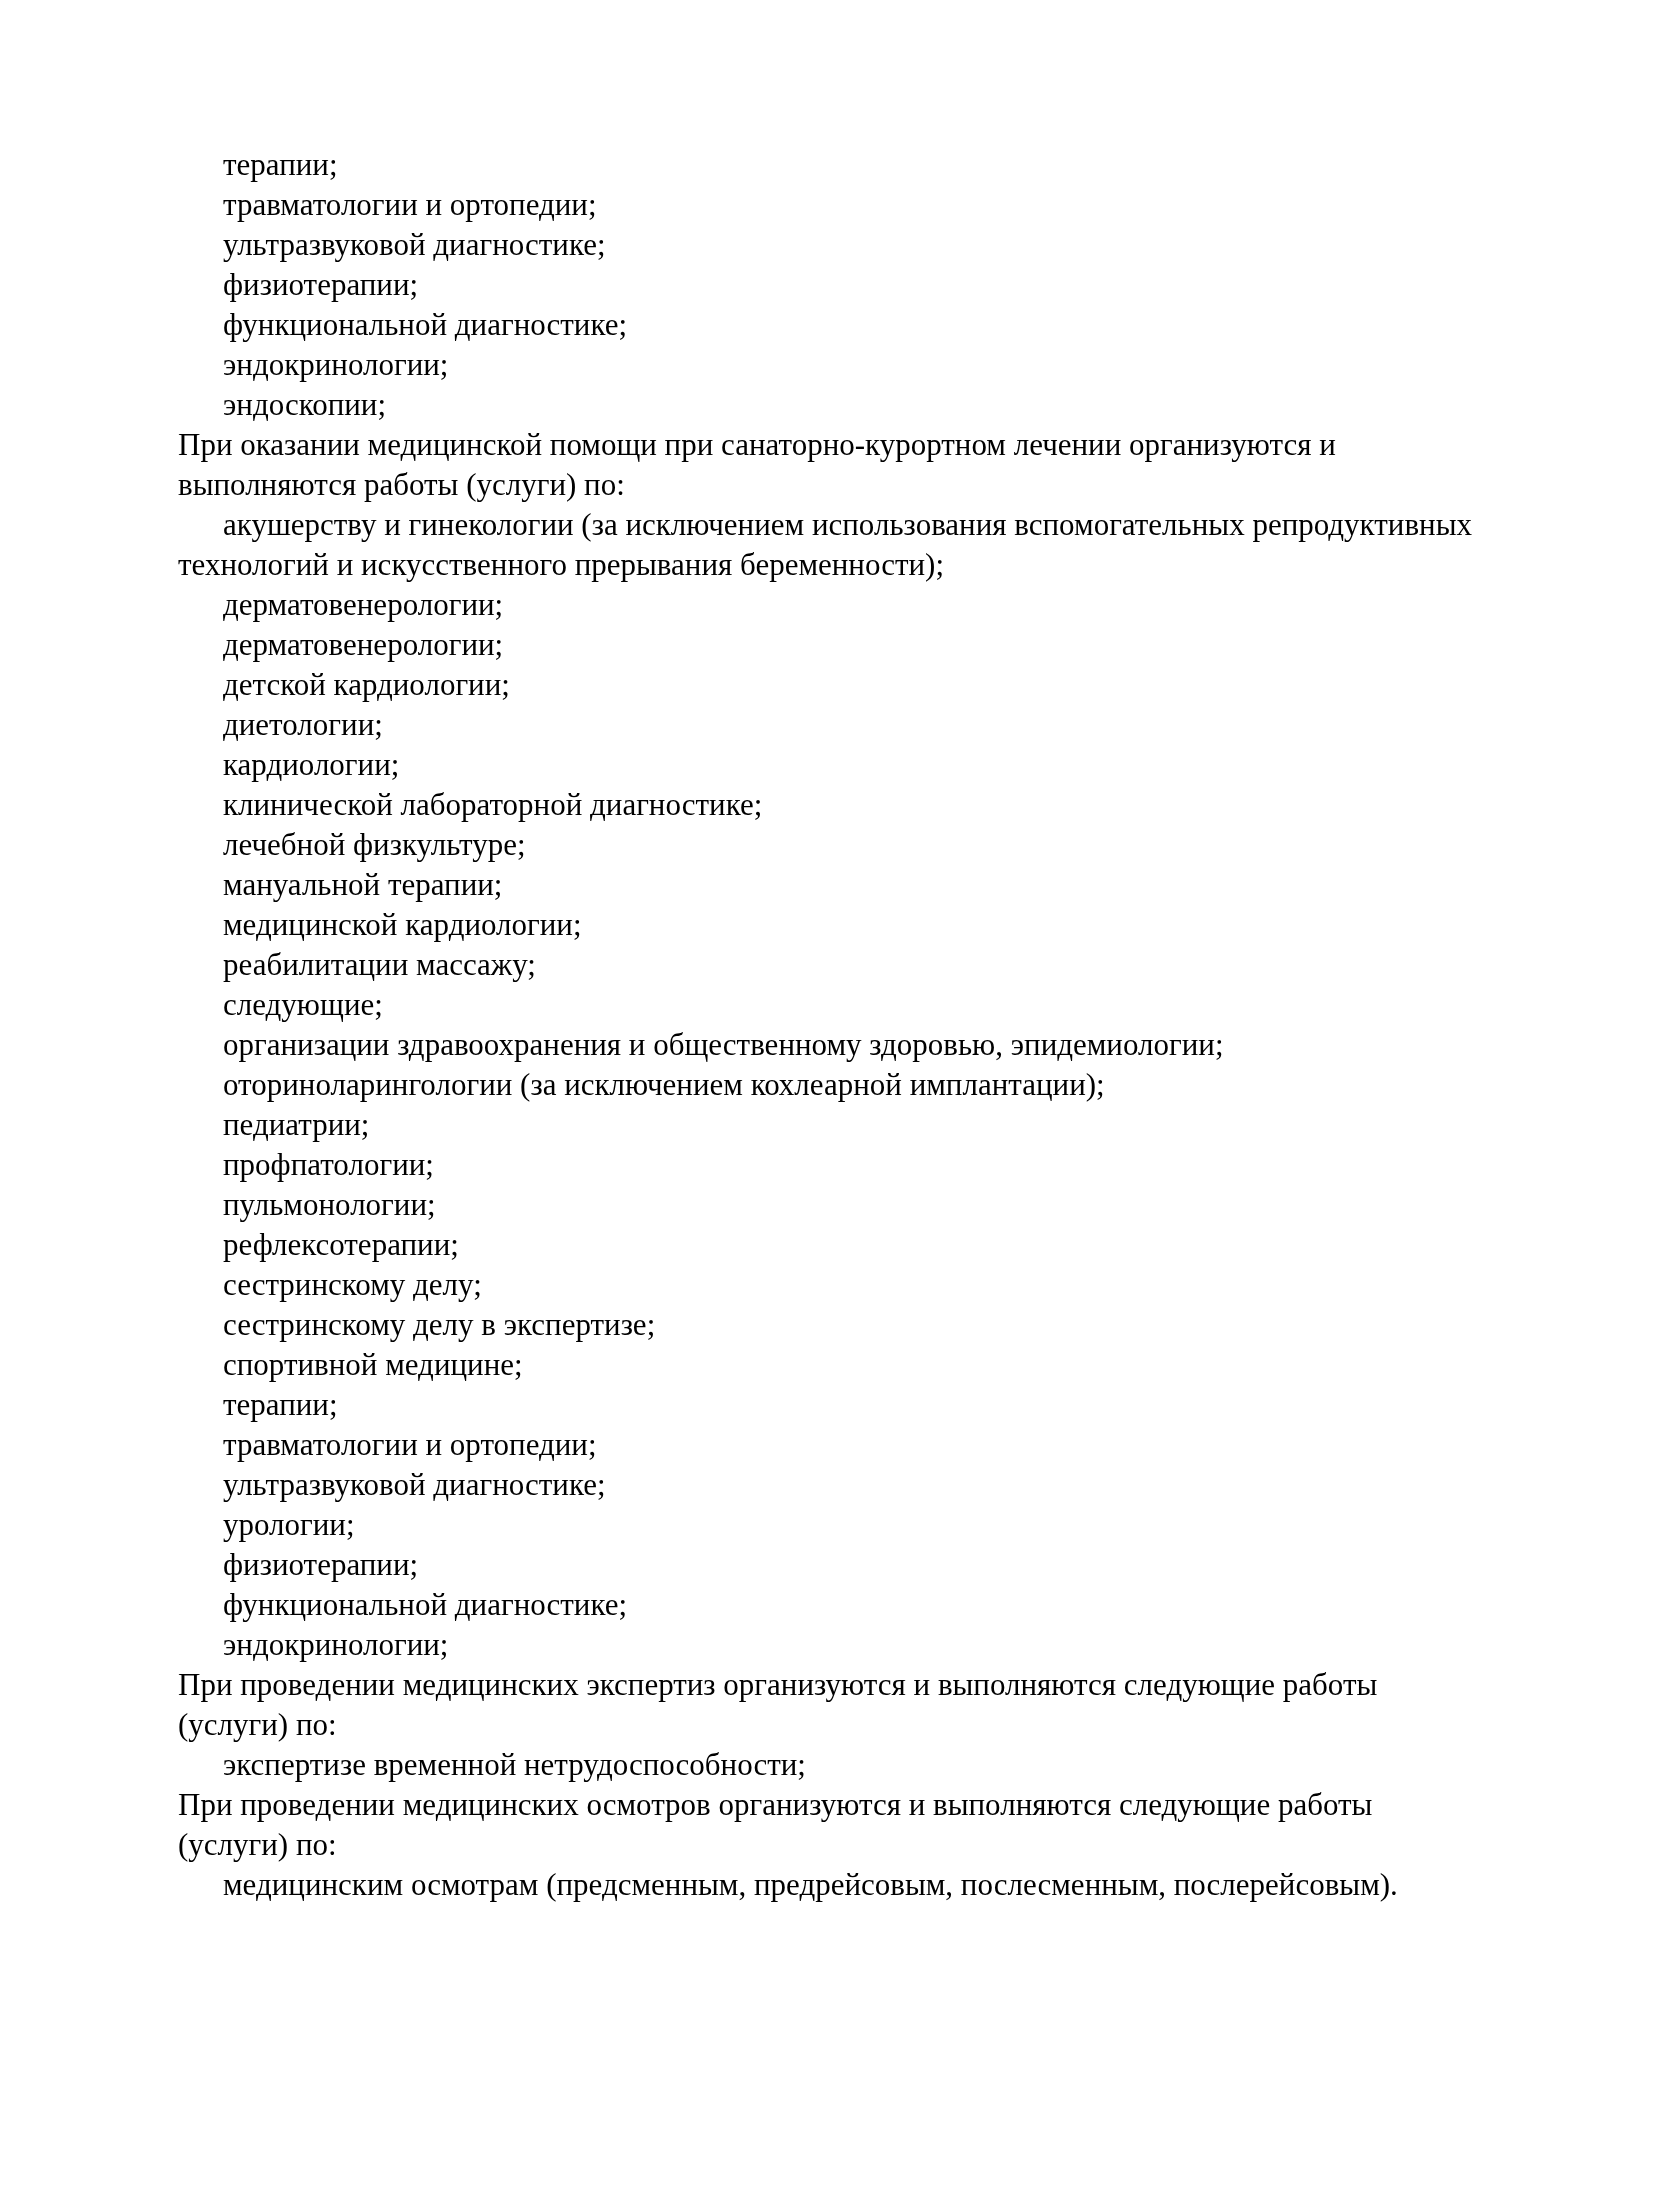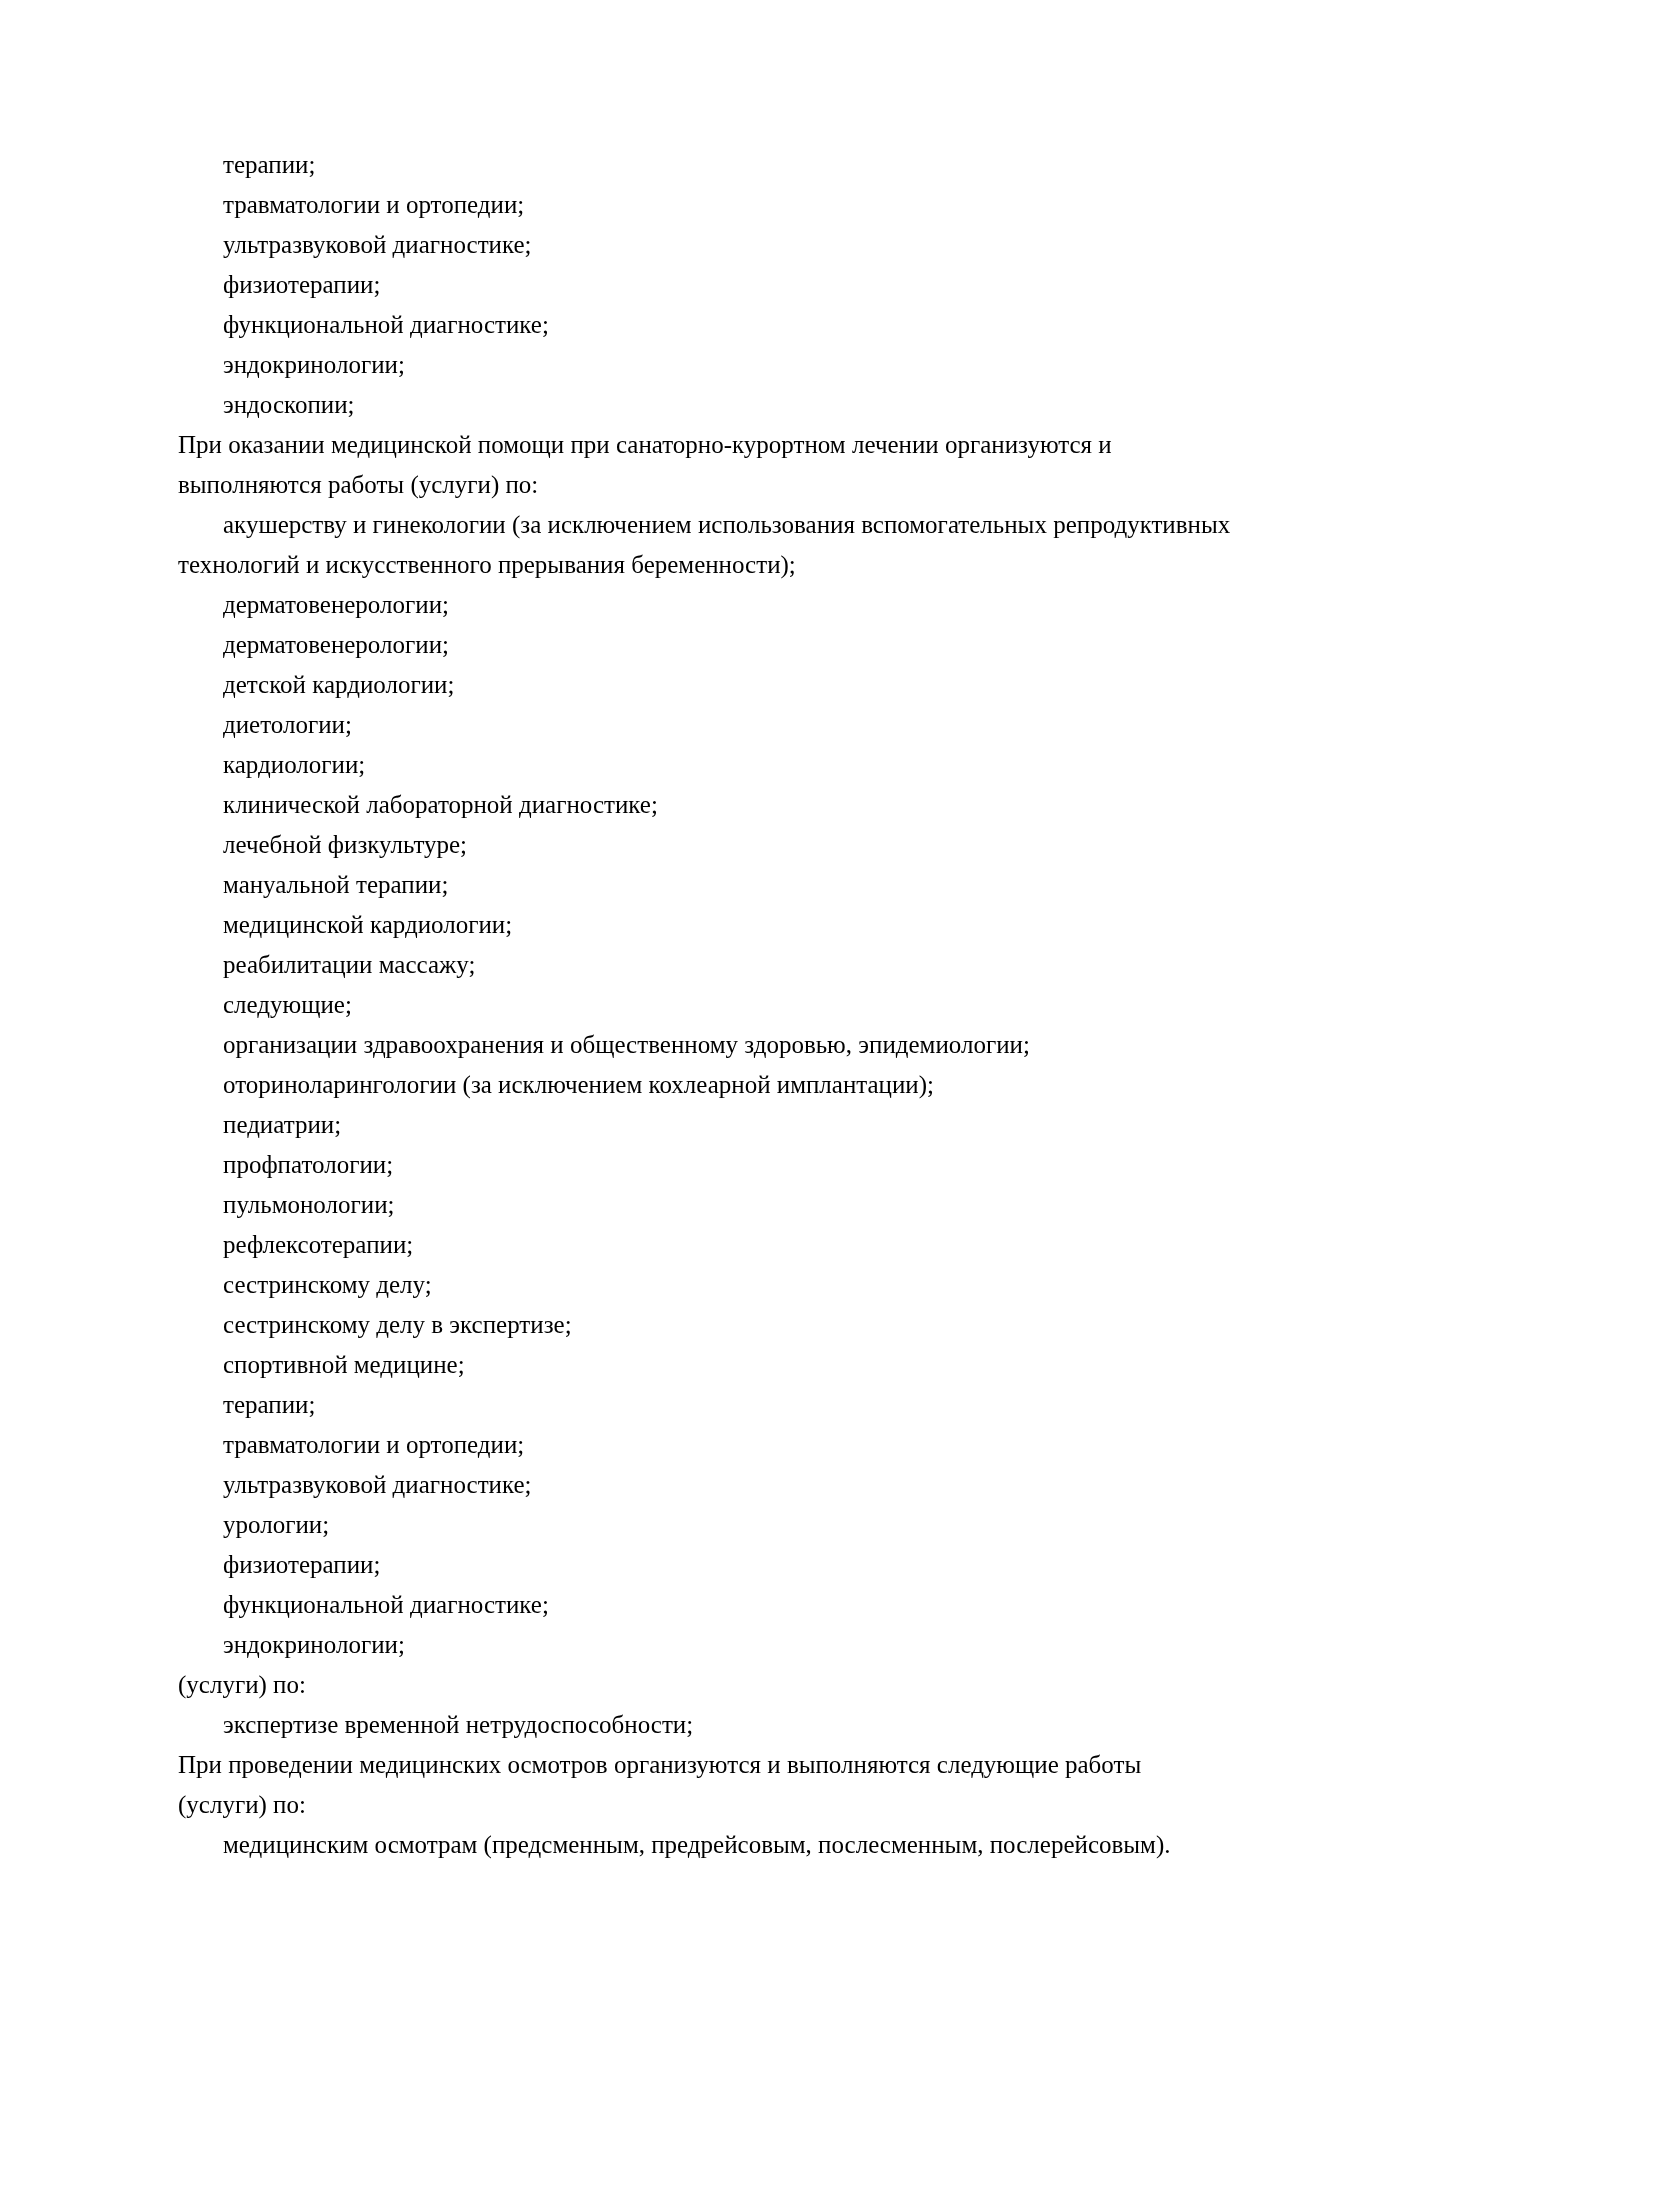--- a/index.html
+++ b/index.html
@@ -13,21 +13,21 @@
     height: 2200px;
     background: #ffffff;
     overflow: hidden;
   }
   .textblock {
     position: absolute;
     left: 178px;
     top: 145px;
     width: 1380px;
     font-family: "Liberation Serif", "DejaVu Serif", serif;
-    font-size: 25px;
+    font-size: 31px;
     line-height: 40px;
     color: #000000;
     font-weight: 400;
   }
   .line {
     height: 40px;
     white-space: pre;
   }
   .line.indent {
     padding-left: 45px;
@@ -69,19 +69,20 @@
       <div class="line indent">сестринскому делу;</div>
       <div class="line indent">сестринскому делу в экспертизе;</div>
       <div class="line indent">спортивной медицине;</div>
       <div class="line indent">терапии;</div>
       <div class="line indent">травматологии и ортопедии;</div>
       <div class="line indent">ультразвуковой диагностике;</div>
       <div class="line indent">урологии;</div>
       <div class="line indent">физиотерапии;</div>
       <div class="line indent">функциональной диагностике;</div>
       <div class="line indent">эндокринологии;</div>
+      <div class="line">При проведении медицинских экспертиз организуются и выполняются следующие работы</div>
       <div class="line">(услуги) по:</div>
       <div class="line indent">экспертизе временной нетрудоспособности;</div>
       <div class="line">При проведении медицинских осмотров организуются и выполняются следующие работы</div>
       <div class="line">(услуги) по:</div>
       <div class="line indent">медицинским осмотрам (предсменным, предрейсовым, послесменным, послерейсовым).</div>
     </div>
 </div>
 
 </body></html>

